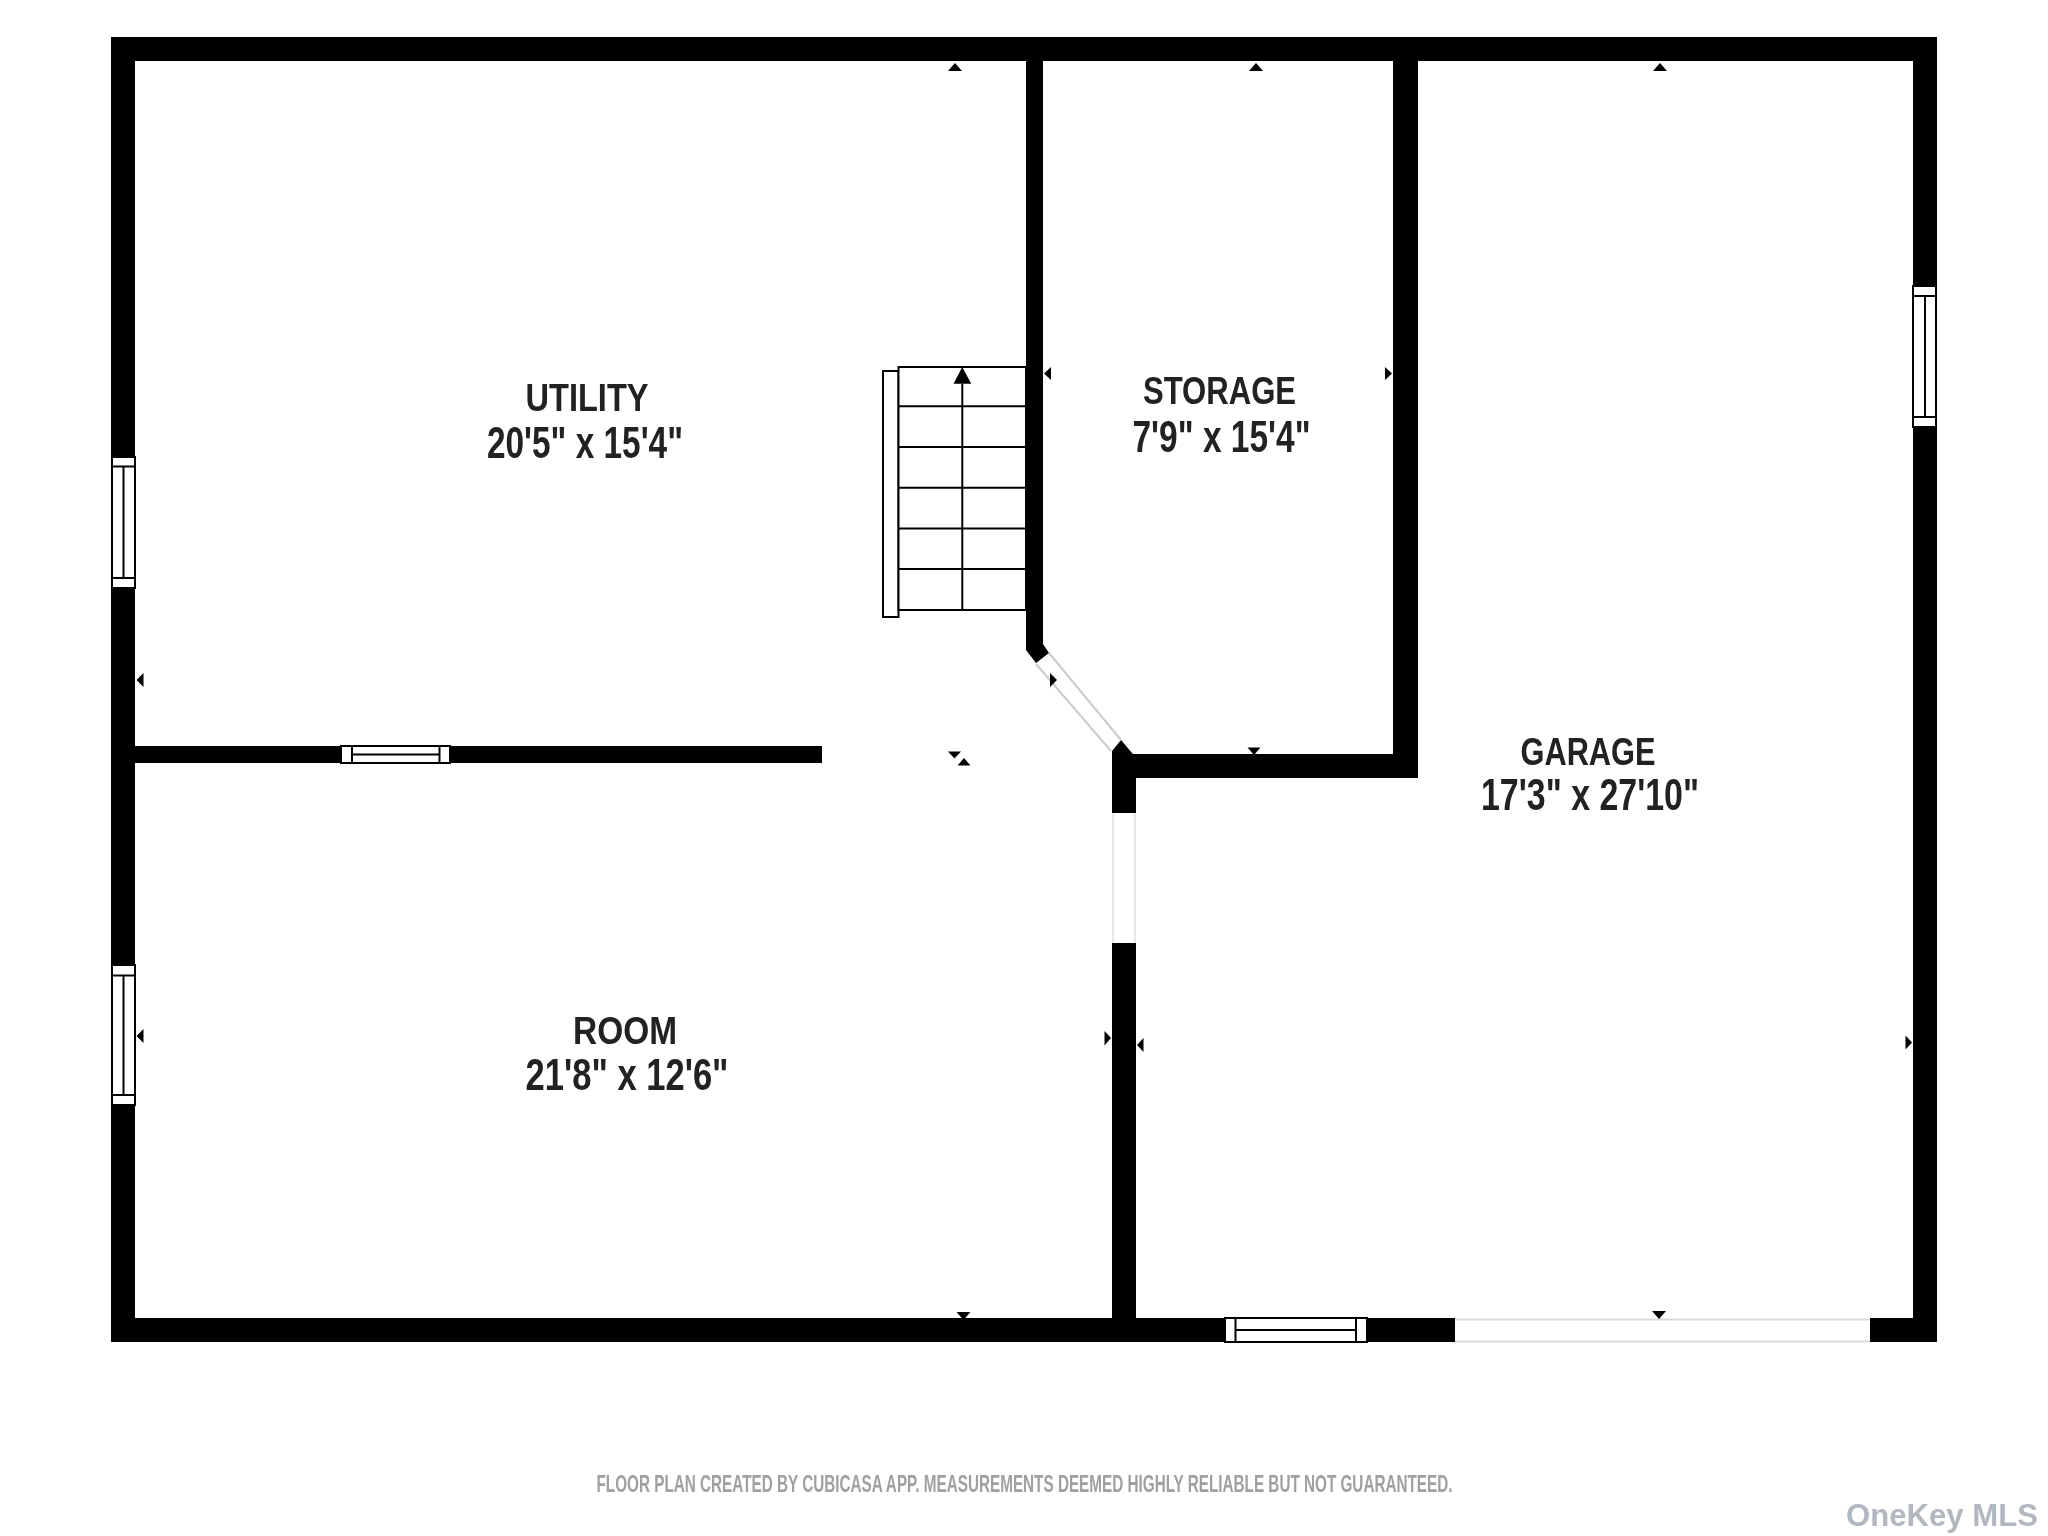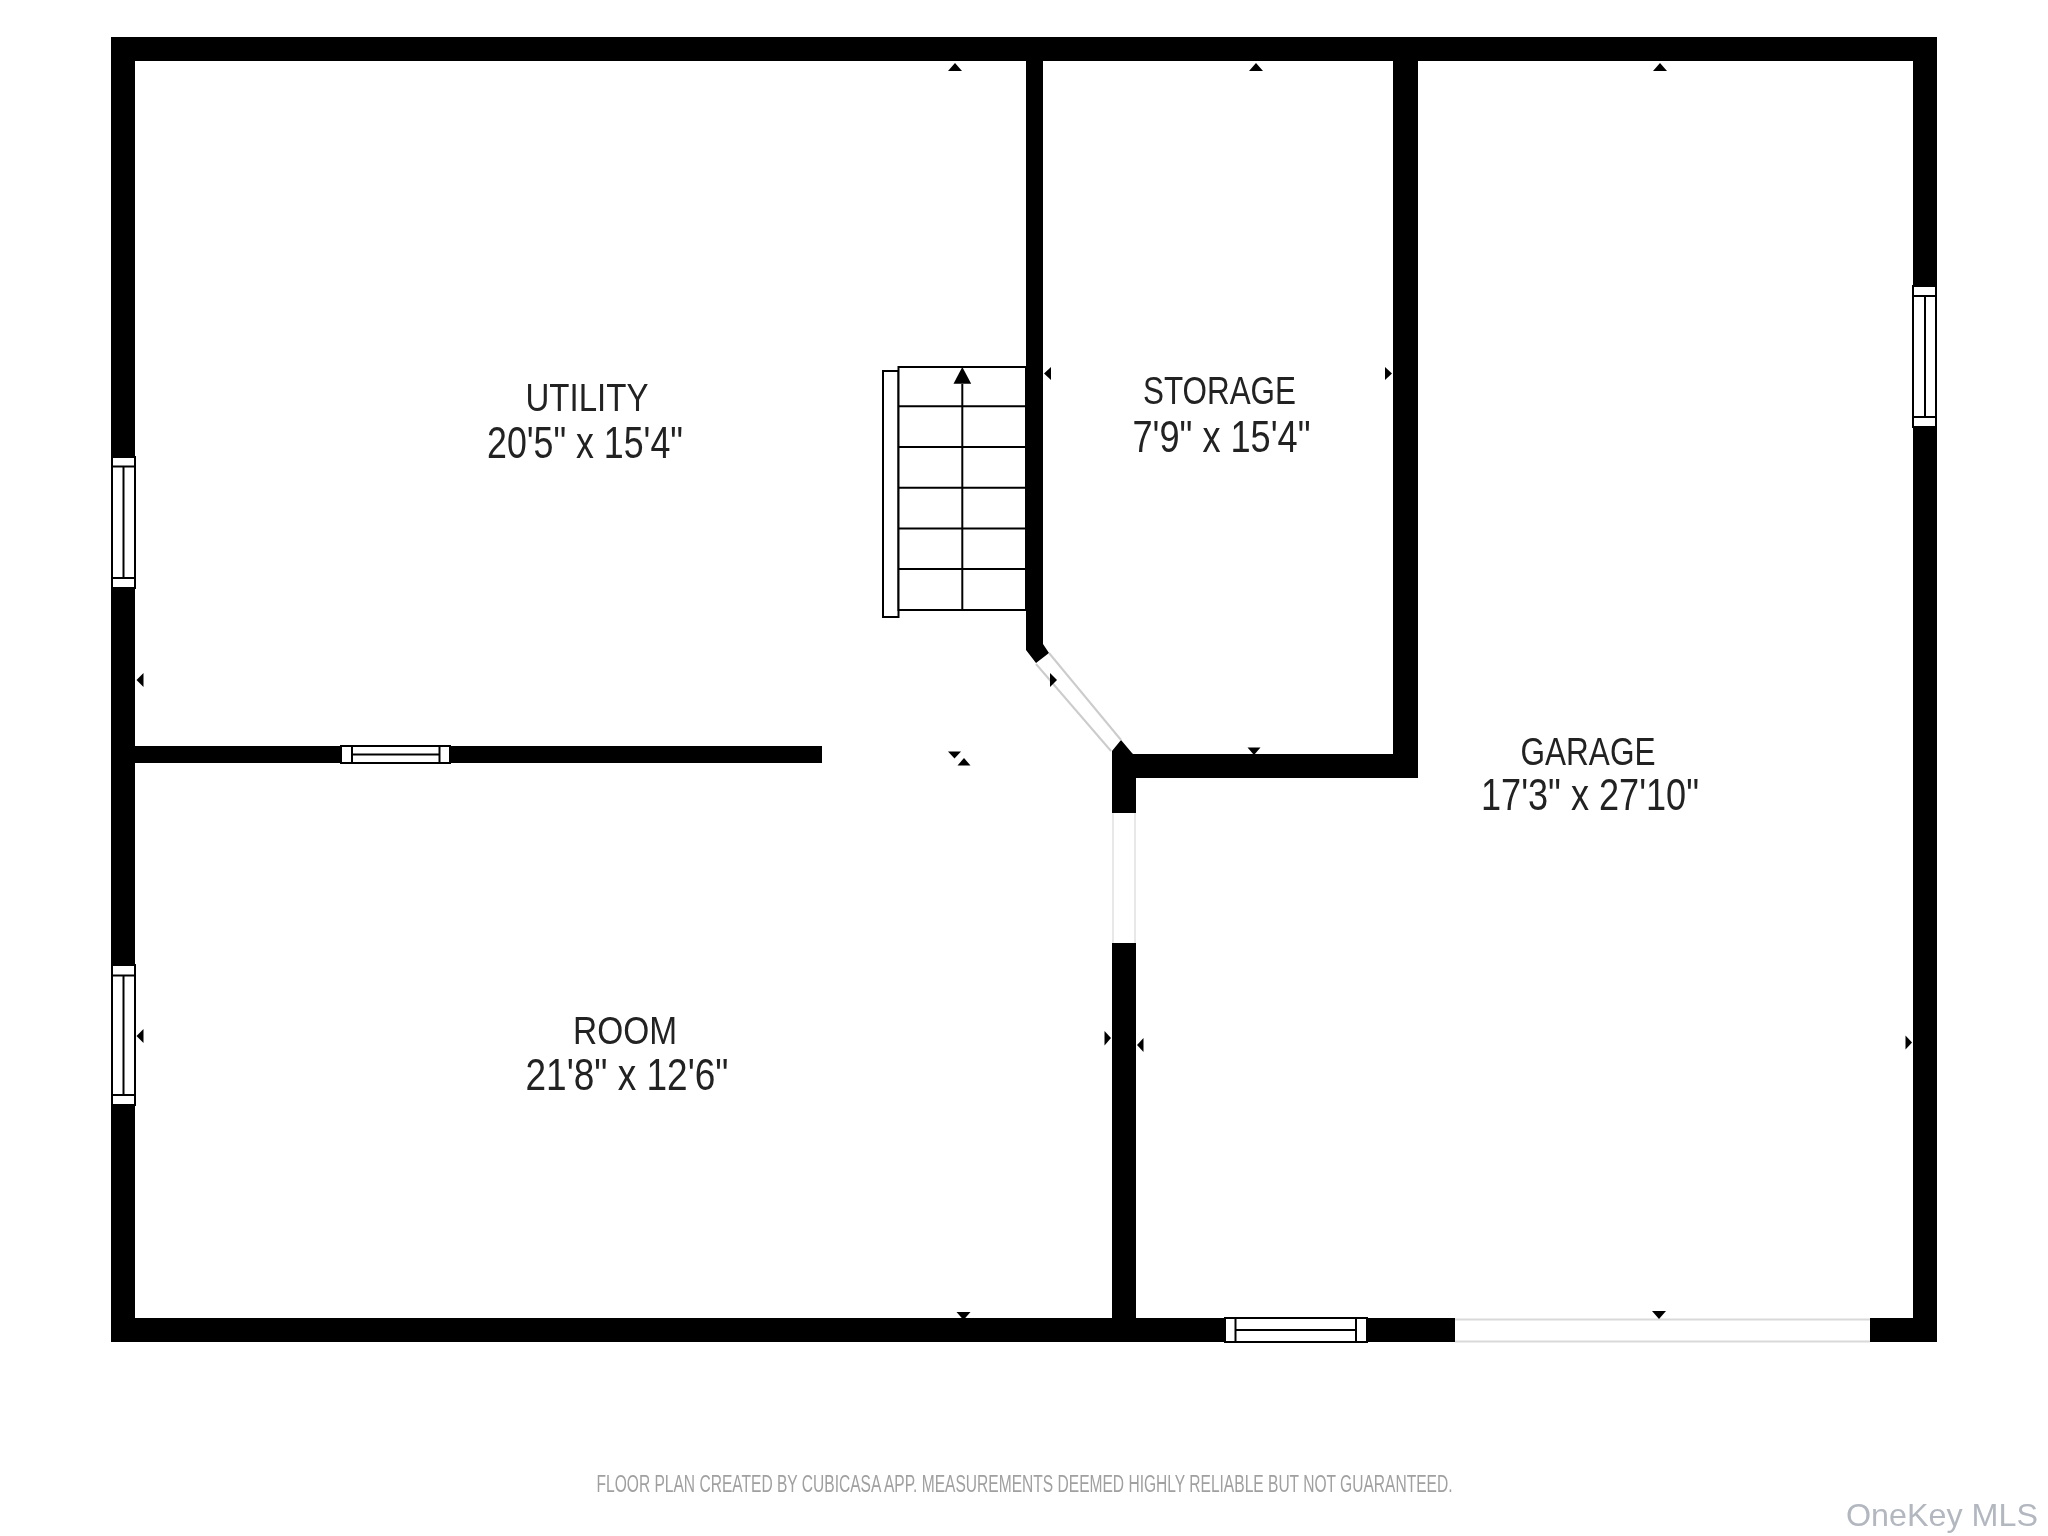--- a/index.html
+++ b/index.html
@@ -1,16 +1,16 @@
 <!DOCTYPE html>
 <html><head>
 <meta charset="utf-8">
 <style>
   html,body{margin:0;padding:0;background:#ffffff;}
-  .page{position:relative;width:2048px;height:1536px;background:#be185d;overflow:hidden;}
+  .page{position:relative;width:2048px;height:1536px;background:#be185d;overflow:hidden;font-weight:bold;}
   text{font-family:"Liberation Sans",sans-serif;}
 </style>
 </head>
 <body>
 <div class="page">
 <svg width="2048" height="1536" viewBox="0 0 2048 1536">
   <rect x="0" y="0" width="2048" height="1536" fill="#ffffff"></rect>
 
   <rect x="111" y="37" width="1826" height="24" fill="#000"></rect>
   <rect x="111" y="1318" width="1826" height="24" fill="#000"></rect>

